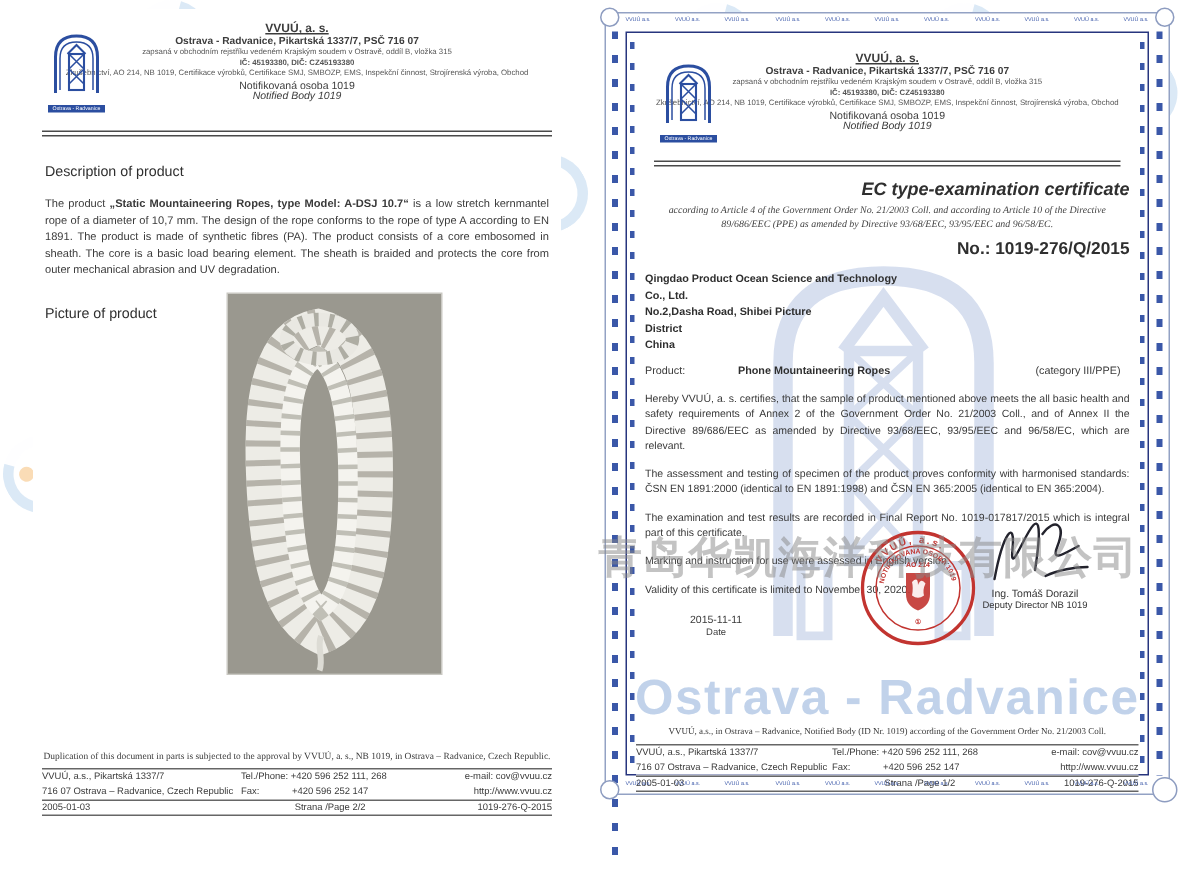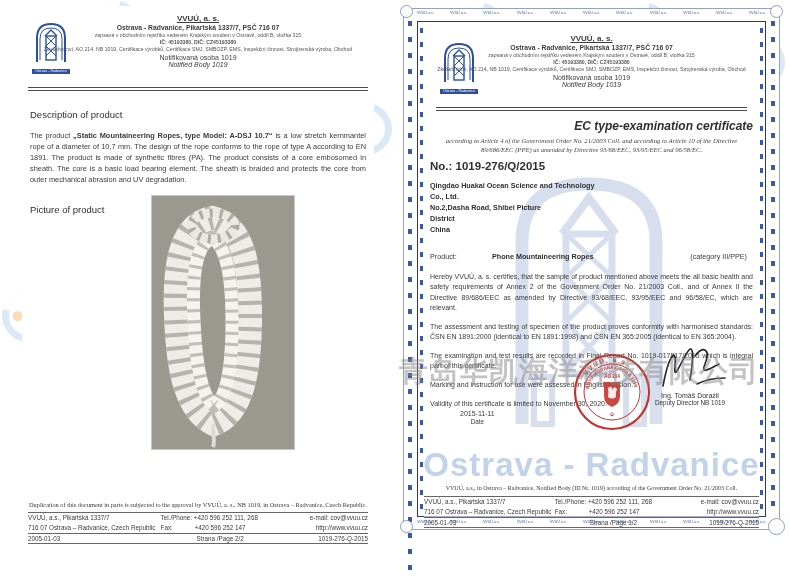--- a/index.html
+++ b/index.html
@@ -51,21 +51,21 @@
   .corner.tl{left:-4px;top:-4px;} .corner.tr{right:-4px;top:-4px;}
   .corner.bl{left:-4px;bottom:-4px;} .corner.br{right:-6px;bottom:-6px;width:15px;height:15px;}
   .inner{position:absolute;left:13px;top:12px;right:13px;bottom:12px;border:1.5px solid #27357e;
          padding:4px 12px 0 12px;z-index:1;}
   .idash{position:absolute;top:6px;bottom:6px;width:3px;z-index:1;
       background:repeating-linear-gradient(180deg,#3a57a8 0 5px,transparent 5px 14px);}
   .idash.l{left:2px;} .idash.r{right:2px;}
   .emblem{position:absolute;left:86px;top:150px;z-index:0;opacity:.65;}
   .ct-title{font-size:12px;font-weight:bold;font-style:italic;text-align:right;color:#2f2f2f;margin-top:8px;position:relative;z-index:1;}
   .ct-sub{font-size:6.6px;font-style:italic;font-family:"Liberation Serif",serif;text-align:center;color:#444;margin-top:3px;line-height:1.4;position:relative;z-index:1;}
-  .ct-no{font-size:11.5px;font-weight:bold;text-align:left;color:#2f2f2f;margin-top:6px;position:relative;z-index:1;}
+  .ct-no{font-size:11.5px;font-weight:bold;text-align:right;color:#2f2f2f;margin-top:6px;position:relative;z-index:1;}
   .fields{margin-top:9px;position:relative;z-index:1;}
   .frow{display:flex;font-size:7.2px;line-height:1.5;color:#3a3a3a;}
   .frow .lab{width:62px;flex:none;}
   .frow .val{font-weight:bold;color:#2f2f2f;}
   .frow .cat{margin-left:auto;font-weight:normal;color:#3a3a3a;padding-right:6px;}
   .cpar{font-size:7px;line-height:1.45;text-align:justify;color:#3a3a3a;margin-top:9px;position:relative;z-index:1;}
   .signrow{position:absolute;left:12px;right:12px;top:318px;height:95px;z-index:2;}
   .dateblk{position:absolute;left:30px;top:70px;text-align:center;font-size:7px;color:#3a3a3a;}
   .dateblk .dl{font-size:6.3px;margin-top:1px;}
   .stamp{position:absolute;left:142px;top:12px;}
@@ -293,28 +293,28 @@
       <div class="ct-title">EC type-examination certificate</div>
       <div class="ct-sub">
         <div>according to Article 4 of the Government Order No. 21/2003 Coll. and according to Article 10 of the Directive</div>
         <div>89/686/EEC (PPE) as amended by Directive 93/68/EEC, 93/95/EEC and 96/58/EC.</div>
       </div>
       <div class="ct-no">No.: 1019-276/Q/2015</div>
 
       <div class="fields">
         <div class="frow">
           <span class="val">
-            <div>Qingdao Huakai Ocean Science and Technology</div>
+            <div>Qingdao Product Ocean Science and Technology</div>
             <div>Co., Ltd.</div>
             <div>No.2,Dasha Road, Shibei Picture</div>
             <div>District</div>
             <div>China</div>
           </span>
         </div>
-        <div class="frow" style="margin-top:17px;">
+        <div class="frow" style="margin-top:7px;">
           <span class="lab">Product:</span>
           <span class="val">Phone Mountaineering Ropes</span>
           <span class="cat">(category III/PPE)</span>
         </div>
       </div>
 
       <p class="cpar">Hereby VVUÚ, a. s. certifies, that the sample of product mentioned above meets the all basic health and safety requirements of Annex 2 of the Government Order No. 21/2003 Coll., and of Annex II the Directive 89/686/EEC as amended by Directive 93/68/EEC, 93/95/EEC and 96/58/EC, which are relevant.</p>
       <p class="cpar">The assessment and testing of specimen of the product proves conformity with harmonised standards: ČSN EN 1891:2000 (identical to EN 1891:1998) and ČSN EN 365:2005 (identical to EN 365:2004).</p>
       <p class="cpar">The examination and test results are recorded in Final Report No. 1019-017817/2015 which is integral part of this certificate.</p>
       <p class="cpar">Marking and instruction for use were assessed in English version.</p>

